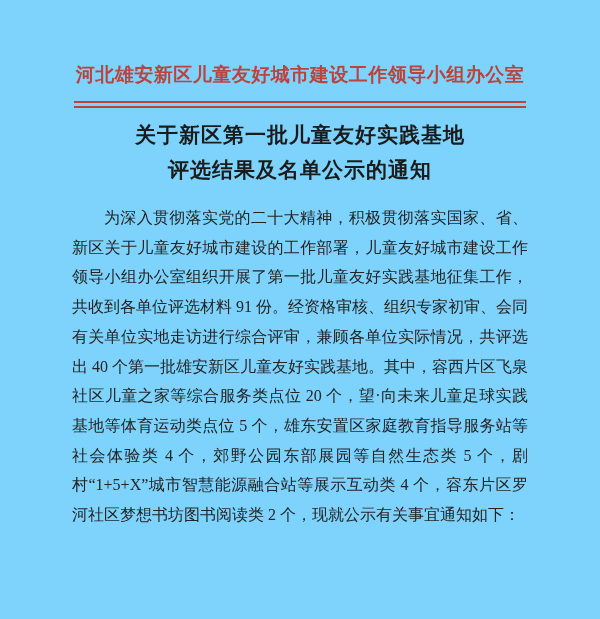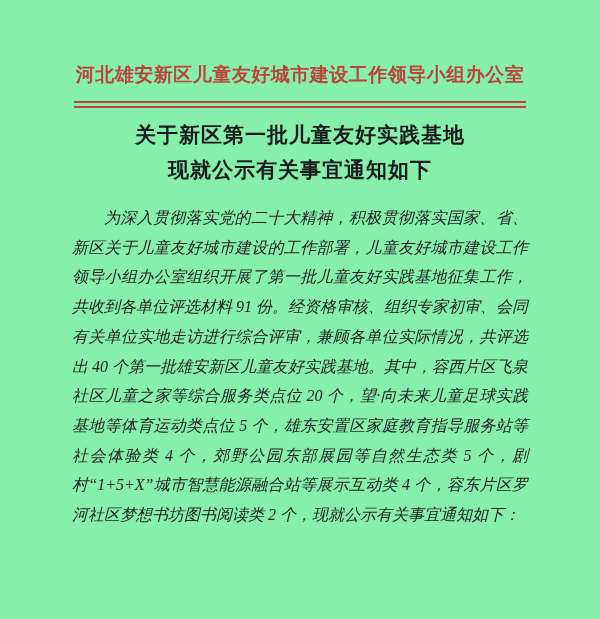--- a/index.html
+++ b/index.html
@@ -5,21 +5,21 @@
   html, body {
     margin: 0;
     padding: 0;
     background: #ffffff;
   }
   .page {
     position: relative;
     width: 600px;
     height: 619px;
     overflow: hidden;
-    background: #86efac;
+    background: #7dd3fc;
     font-family: "Liberation Serif", "DejaVu Serif", serif;
   }
   .org {
     margin-top: 62px;
     text-align: center;
     font-size: 19px;
     font-weight: 700;
     color: #bc423c;
     letter-spacing: 0.5px;
     white-space: nowrap;
@@ -47,34 +47,33 @@
     color: #242424;
     text-align: justify;
     text-justify: inter-ideograph;
   }
   .body-text p {
     margin: 0;
     padding: 0;
   }
   .para {
     text-indent: 2em;
-    font-style: italic;
   }
 </style>
 </head>
 <body>
 
 <div class="page">
 
   <div class="org">河北雄安新区儿童友好城市建设工作领导小组办公室</div>
 
   <div class="divider"></div>
 
   <div class="title">
     <div>关于新区第一批儿童友好实践基地</div>
-    <div>现就公示有关事宜通知如下</div>
+    <div>评选结果及名单公示的通知</div>
   </div>
 
   <div class="body-text">
     <p class="para">为深入贯彻落实党的二十大精神，积极贯彻落实国家、省、新区关于儿童友好城市建设的工作部署，儿童友好城市建设工作领导小组办公室组织开展了第一批儿童友好实践基地征集工作，共收到各单位评选材料 91 份。经资格审核、组织专家初审、会同有关单位实地走访进行综合评审，兼顾各单位实际情况，共评选出 40 个第一批雄安新区儿童友好实践基地。其中，容西片区飞泉社区儿童之家等综合服务类点位 20 个，望·向未来儿童足球实践基地等体育运动类点位 5 个，雄东安置区家庭教育指导服务站等社会体验类 4 个，郊野公园东部展园等自然生态类 5 个，剧村“1+5+X”城市智慧能源融合站等展示互动类 4 个，容东片区罗河社区梦想书坊图书阅读类 2 个，现就公示有关事宜通知如下：</p>
   </div>
 
 </div>
 
 </body></html>

